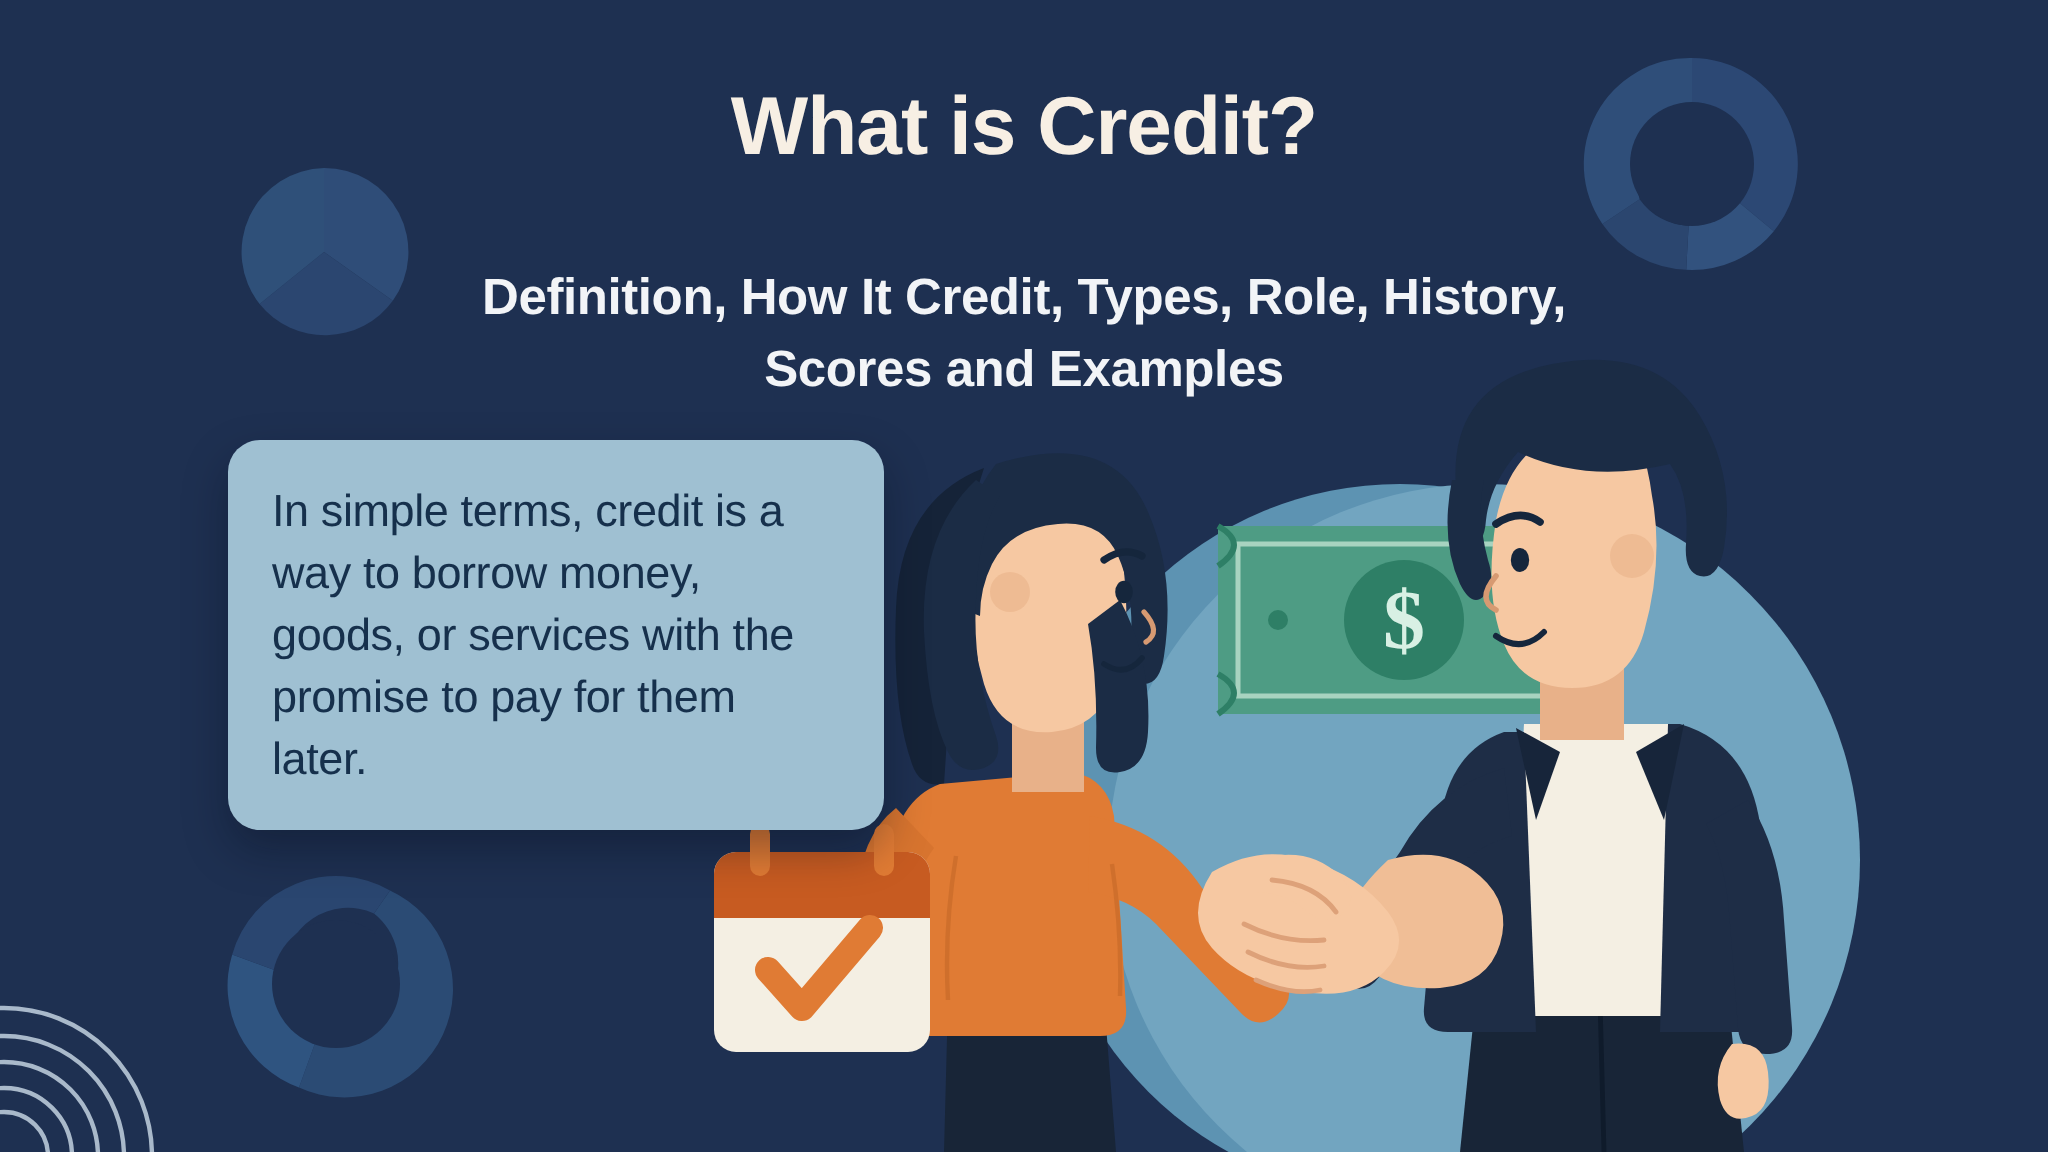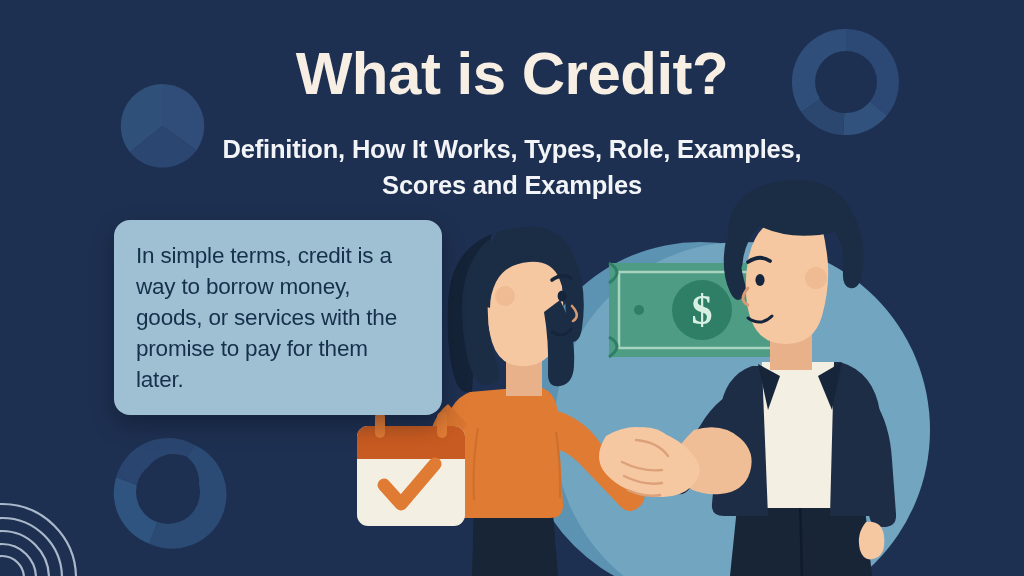--- a/index.html
+++ b/index.html
@@ -16,21 +16,21 @@
   }
 
   #deco-layer { position:absolute; inset:0; }
 
   
   .title {
     position:absolute;
     left:0; right:0; top:42px;
     text-align:center;
     color:#F7EFE4;
-    font-size:60px;
+    font-size:41px;
     font-weight:bold;
     letter-spacing:-0.5px;
     line-height:1.05;
   }
   .subtitle {
     position:absolute;
     left:50%; top:131px;
     transform:translateX(-50%);
     width:620px;
     text-align:center;
@@ -232,17 +232,17 @@
         <path d="M357,437 a11,11 0 0 1 11,-11 h86 a11,11 0 0 1 11,11 v22 h-108 z" fill="#C75B21"></path>
         <rect x="375" y="412" width="10" height="26" rx="5" fill="#E07B34"></rect>
         <rect x="437" y="412" width="10" height="26" rx="5" fill="#E07B34"></rect>
         <path d="M384,485 l17,19 l34,-40" fill="none" stroke="#E07B34" stroke-width="13" stroke-linecap="round" stroke-linejoin="round"></path>
       </g>
 
     </g>
   </svg>
 
   <div class="title">What is Credit?</div>
-  <div class="subtitle">Definition, How It Works, Types, Role, Examples, Scores and Examples</div>
+  <div class="subtitle">Definition, How It Credit, Types, Role, History, Scores and Examples</div>
 
   <div class="bubble">In simple terms, credit is a way to borrow money, goods, or services with the promise to pay for them later.</div>
 
 </div>
 
 </body></html>

